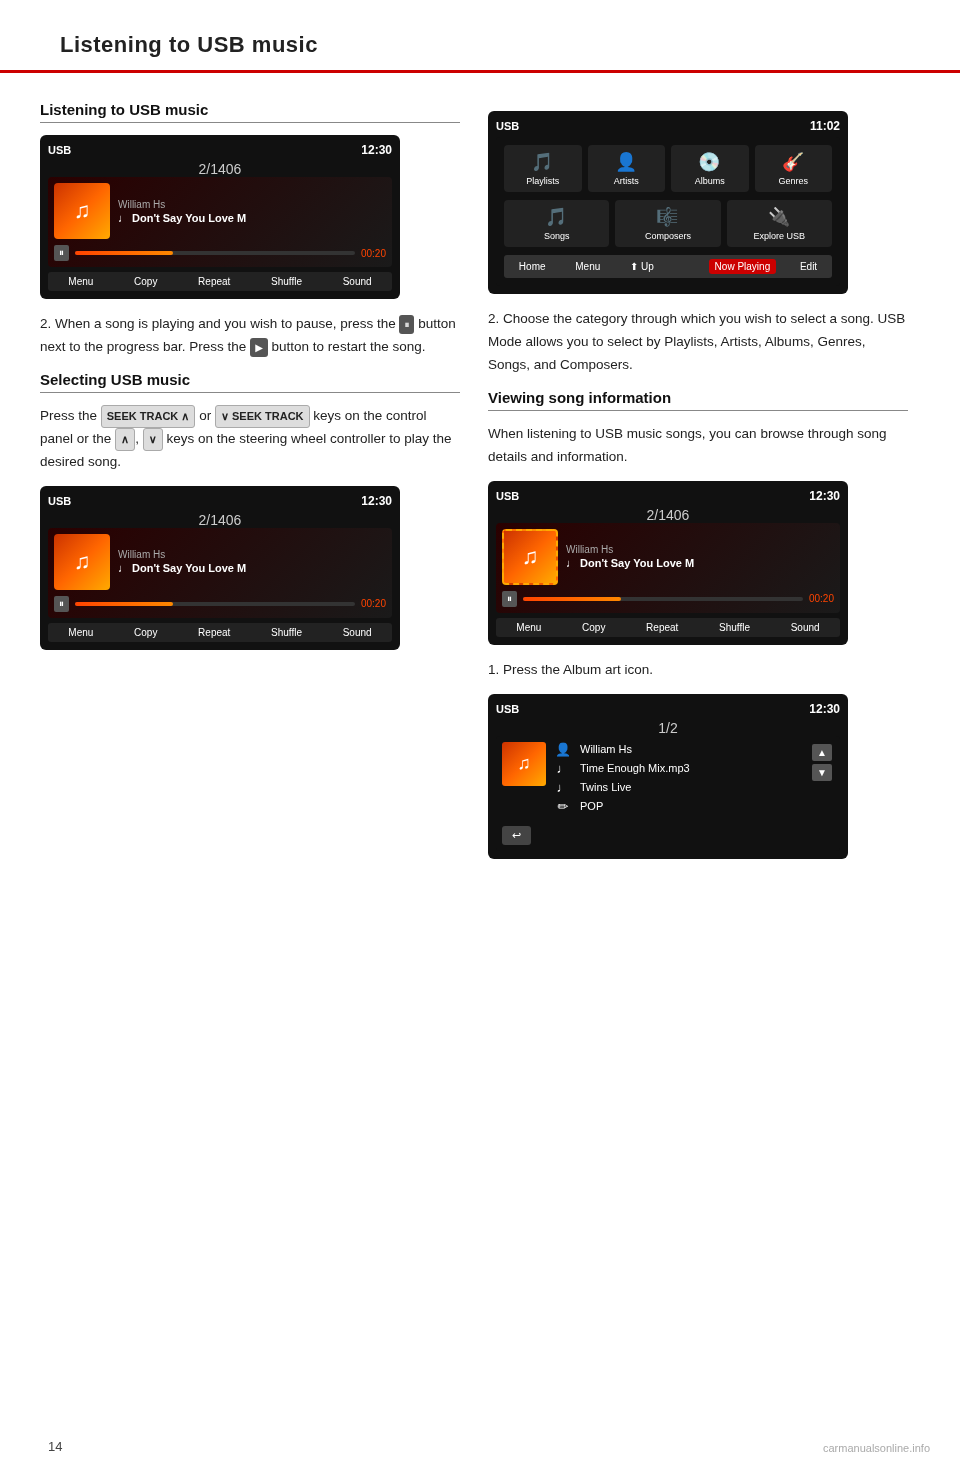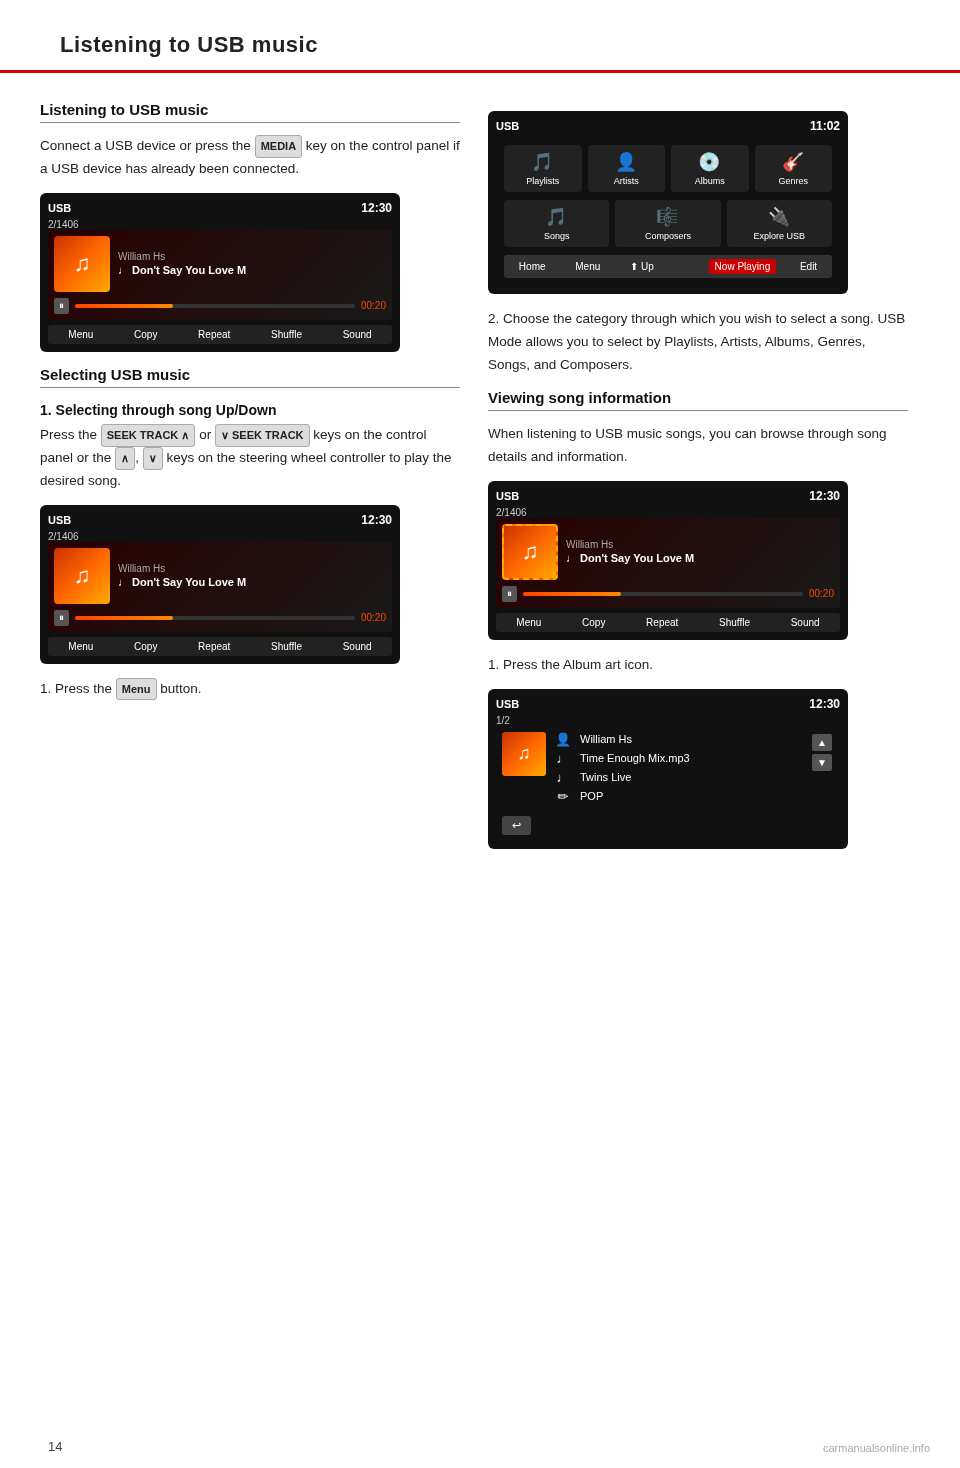--- a/index.html
+++ b/index.html
@@ -101,22 +101,22 @@
       font-size: 11px;
       font-weight: bold;
     }
     .screen-time {
       color: #fff;
       font-size: 12px;
       font-weight: bold;
     }
     .screen-track-num {
       color: #ccc;
-      font-size: 10px;
-      text-align: left;
+      font-size: 14px;
+      text-align: center;
     }
 
     
     .player-body {
       background: #1a0000;
       background: linear-gradient(135deg, #2a0000 0%, #1a1a1a 100%);
       border-radius: 4px;
       padding: 6px;
       position: relative;
       min-height: 80px;
@@ -345,25 +345,20 @@
 <div class="page-header">
   <h1>Listening to USB music</h1>
 </div>
 
 <div class="content">
 
   <div class="col-left">
 
     <div class="section-heading">Listening to USB music</div>
 
-    <p class="body-text">
-      <span>Connect a USB device or press the</span>
-      <span class="key-badge">MEDIA</span>
-      <span>key on the control panel if a USB device has already been connected.</span>
-    </p>
 
     <div class="screen">
       <div class="screen-header">
         <span class="screen-usb-label">USB</span>
         <span class="screen-time">12:30</span>
       </div>
       <div class="screen-track-num">2/1406</div>
       <div class="player-body">
         <div class="player-body-inner">
           <div class="album-art">
@@ -387,24 +382,30 @@
       </div>
       <div class="player-footer">
         <span class="footer-btn">Menu</span>
         <span class="footer-btn">Copy</span>
         <span class="footer-btn">Repeat</span>
         <span class="footer-btn">Shuffle</span>
         <span class="footer-btn">Sound</span>
       </div>
     </div>
 
+    <p class="body-text">
+      2. When a song is playing and you wish to pause, press the
+      <span class="icon-btn">⏸</span>
+      button next to the progress bar. Press the
+      <span class="icon-btn">▶</span>
+      button to restart the song.
+    </p>
 
     <div class="section-heading">Selecting USB music</div>
 
-    <p class="subsection-title">1. Selecting through song Up/Down</p>
     <p class="body-text">
       Press the
       <span class="key-badge">SEEK TRACK ∧</span>
       or
       <span class="key-badge">∨ SEEK TRACK</span>
       keys on the control panel or the
       <span class="key-badge">∧</span>,
       <span class="key-badge">∨</span>
       keys on the steering wheel controller to play the desired song.
     </p>
@@ -439,25 +440,20 @@
       </div>
       <div class="player-footer">
         <span class="footer-btn">Menu</span>
         <span class="footer-btn">Copy</span>
         <span class="footer-btn">Repeat</span>
         <span class="footer-btn">Shuffle</span>
         <span class="footer-btn">Sound</span>
       </div>
     </div>
 
-    <p class="body-text">
-      1. Press the
-      <span class="key-badge">Menu</span>
-      button.
-    </p>
 
   </div>
 
   <div class="col-right">
 
     <div class="screen">
       <div class="screen-header">
         <span class="screen-usb-label">USB</span>
         <span class="screen-time">11:02</span>
       </div>

